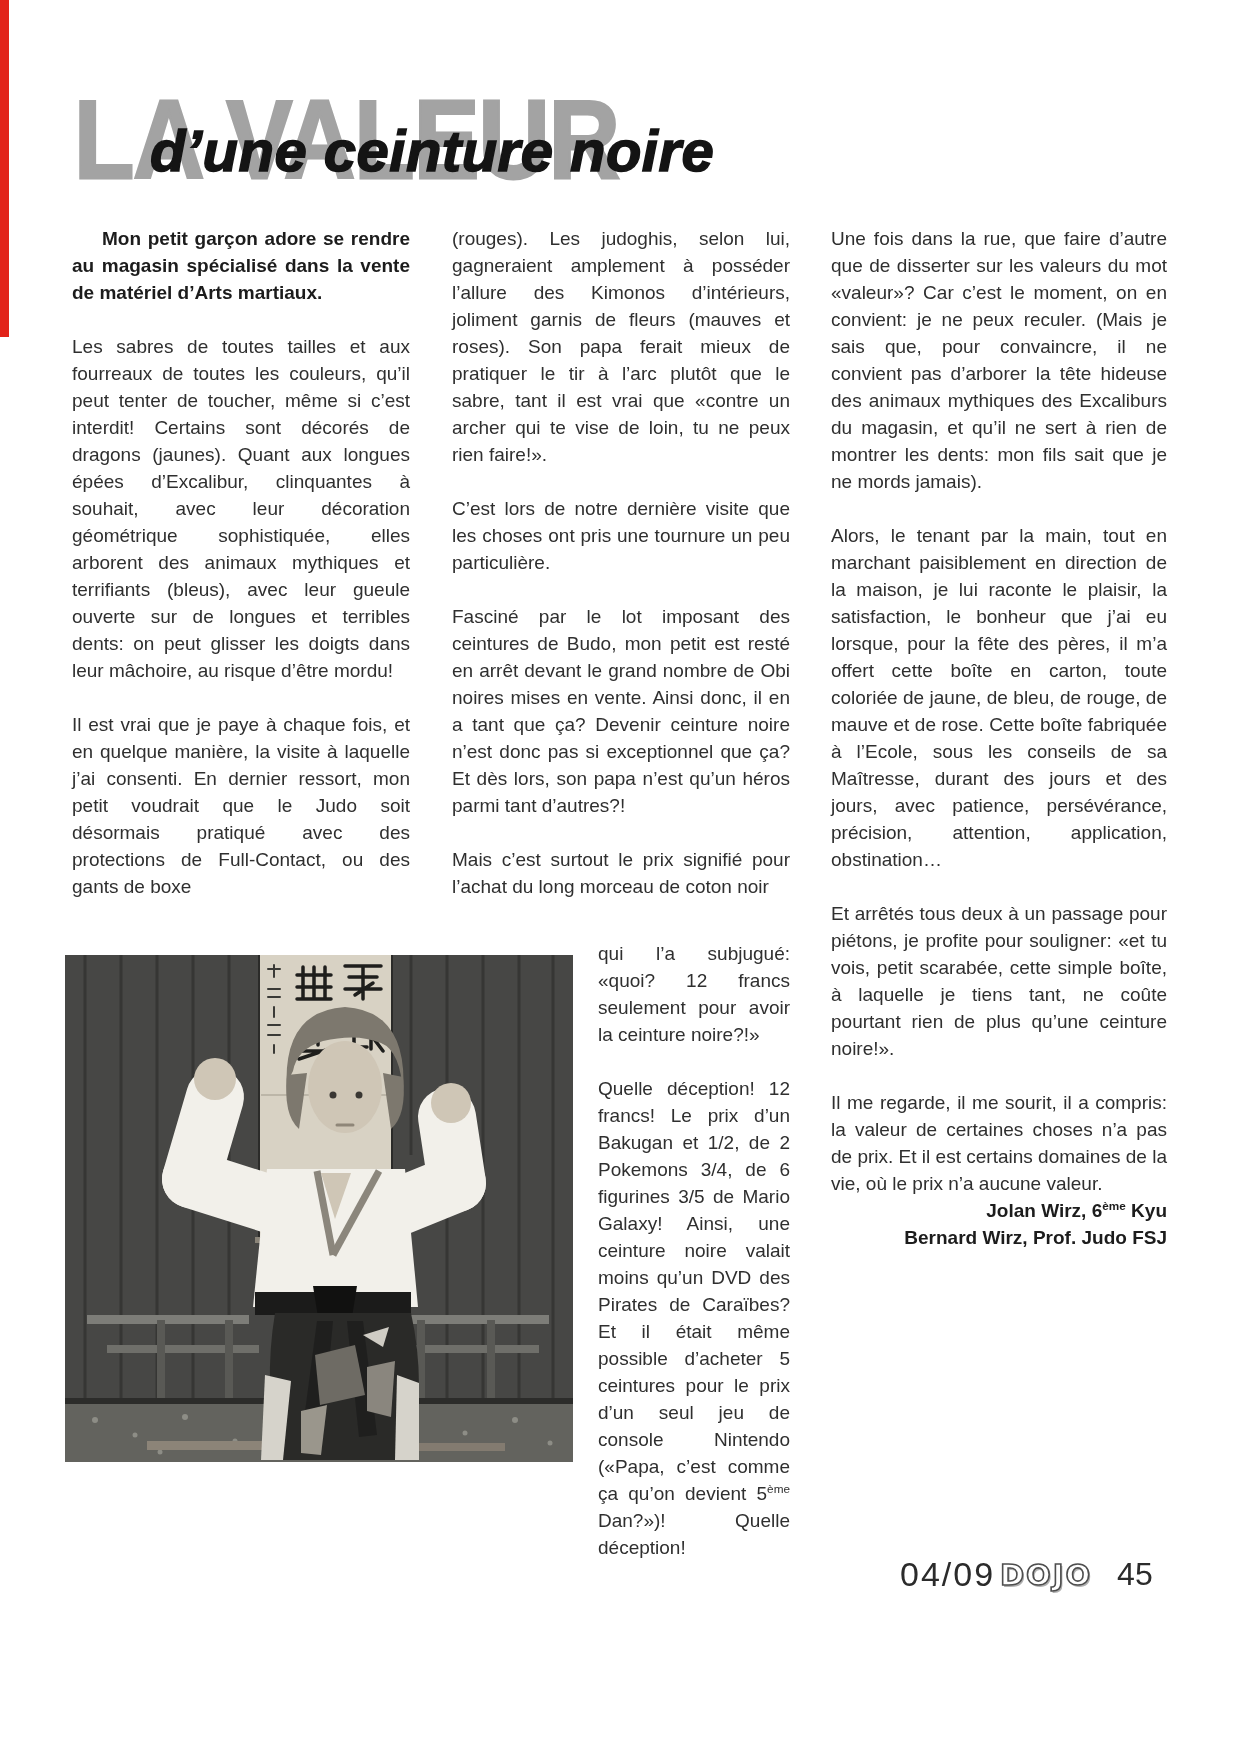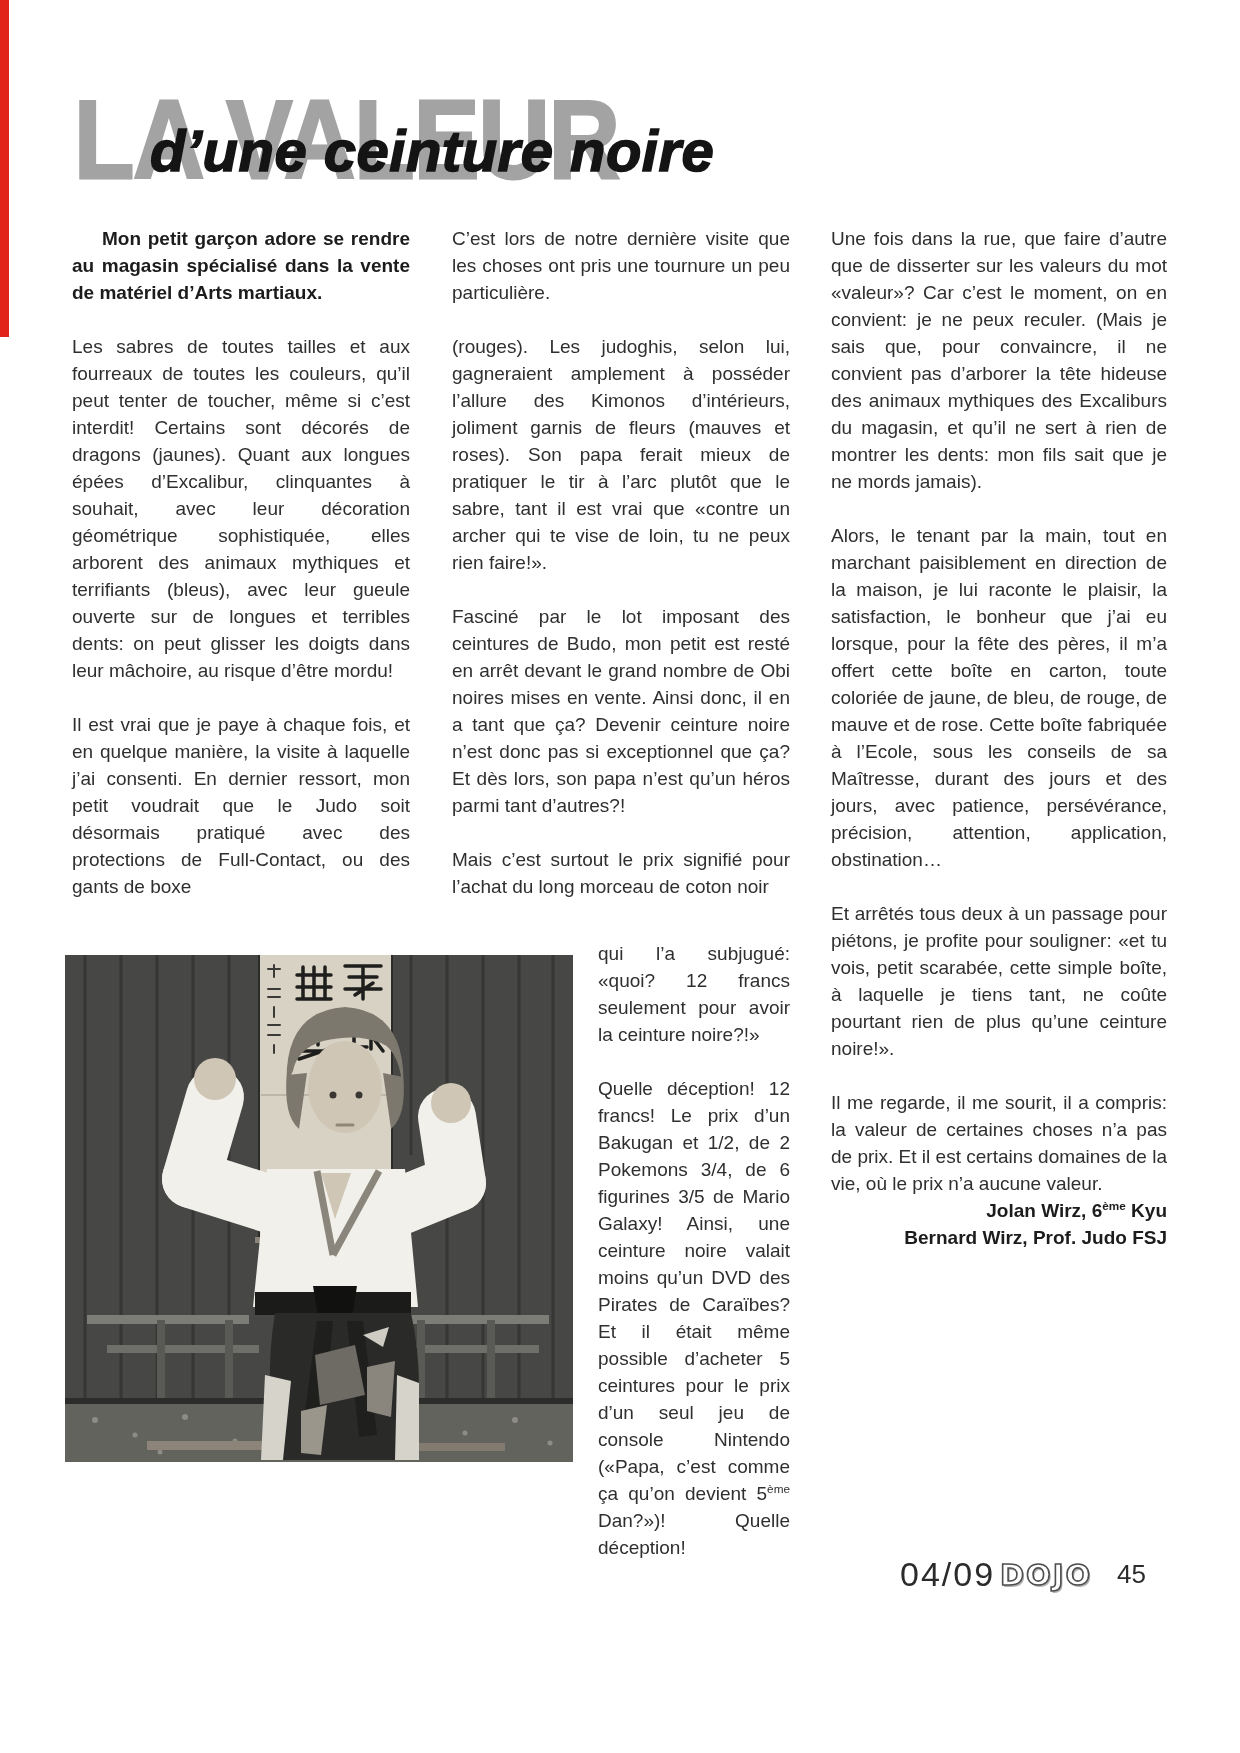--- a/index.html
+++ b/index.html
@@ -41,43 +41,43 @@
   
   .photo { position:absolute; left:65px; top:955px; width:508px; height:507px; overflow:hidden; }
   .photo svg { display:block; width:100%; height:100%; }
 
   
   .footer {
     position:absolute; left:900px; top:1552px; height:44px;
     display:flex; align-items:center; 
   }
   .footer .issue { font-size:34px; color:#2b2b2b; letter-spacing:2px; }
-  .footer .pageno { font-size:26px; color:#2b2b2b; margin-left:22px; }
+  .footer .pageno { font-size:32px; color:#2b2b2b; margin-left:22px; }
 </style>
 </head>
 <body>
 
 <div class="page">
 
   <div class="red-bar" style="background: rgb(226, 35, 26);"></div>
 
   <div class="title-block">
     <div class="title-back">LA VALEUR</div>
     <div class="title-front">d’une ceinture noire</div>
   </div>
 
   <div class="col col-1">
     <p class="intro">Mon petit garçon adore se rendre au magasin spécialisé dans la vente de matériel d’Arts martiaux.</p>
     <p>Les sabres de toutes tailles et aux fourreaux de toutes les couleurs, qu’il peut tenter de toucher, même si c’est interdit! Certains sont décorés de dragons (jaunes). Quant aux longues épées d’Excalibur, clinquantes à souhait, avec leur décoration géométrique sophistiquée, elles arborent des animaux mythiques et terrifiants (bleus), avec leur gueule ouverte sur de longues et terribles dents: on peut glisser les doigts dans leur mâchoire, au risque d’être mordu!</p>
     <p>Il est vrai que je paye à chaque fois, et en quelque manière, la visite à laquelle j’ai consenti. En dernier ressort, mon petit voudrait que le Judo soit désormais pratiqué avec des protections de Full-Contact, ou des gants de boxe</p>
   </div>
 
   <div class="col col-2">
+    <p>(rouges). Les judoghis, selon lui, gagneraient amplement à posséder l’allure des Kimonos d’intérieurs, joliment garnis de fleurs (mauves et roses). Son papa ferait mieux de pratiquer le tir à l’arc plutôt que le sabre, tant il est vrai que «contre un archer qui te vise de loin, tu ne peux rien faire!».</p>
     <p>C’est lors de notre dernière visite que les choses ont pris une tournure un peu particulière.</p>
-    <p>(rouges). Les judoghis, selon lui, gagneraient amplement à posséder l’allure des Kimonos d’intérieurs, joliment garnis de fleurs (mauves et roses). Son papa ferait mieux de pratiquer le tir à l’arc plutôt que le sabre, tant il est vrai que «contre un archer qui te vise de loin, tu ne peux rien faire!».</p>
     <p>Fasciné par le lot imposant des ceintures de Budo, mon petit est resté en arrêt devant le grand nombre de Obi noires mises en vente. Ainsi donc, il en a tant que ça? Devenir ceinture noire n’est donc pas si exceptionnel que ça? Et dès lors, son papa n’est qu’un héros parmi tant d’autres?!</p>
     <p class="no-gap">Mais c’est surtout le prix signifié pour l’achat du long morceau de coton noir</p>
     <div class="wrap-narrow">
       <p>qui l’a subjugué: «quoi? 12 francs seulement pour avoir la ceinture noire?!»</p>
       <p><span>Quelle déception! 12 francs! Le prix d’un Bakugan et 1/2, de 2 Pokemons 3/4, de 6 figurines 3/5 de Mario Galaxy! Ainsi, une ceinture noire valait moins qu’un DVD des Pirates de Caraïbes? Et il était même possible d’acheter 5 ceintures pour le prix d’un seul jeu de console Nintendo («Papa, c’est comme ça qu’on devient 5</span><span class="sup">ème</span><span> Dan?»)! Quelle déception!</span></p>
     </div>
   </div>
 
   <div class="col col-3">
     <p>Une fois dans la rue, que faire d’autre que de disserter sur les valeurs du mot «valeur»? Car c’est le moment, on en convient: je ne peux reculer. (Mais je sais que, pour convaincre, il ne convient pas d’arborer la tête hideuse des animaux mythiques des Excaliburs du magasin, et qu’il ne sert à rien de montrer les dents: mon fils sait que je ne mords jamais).</p>

